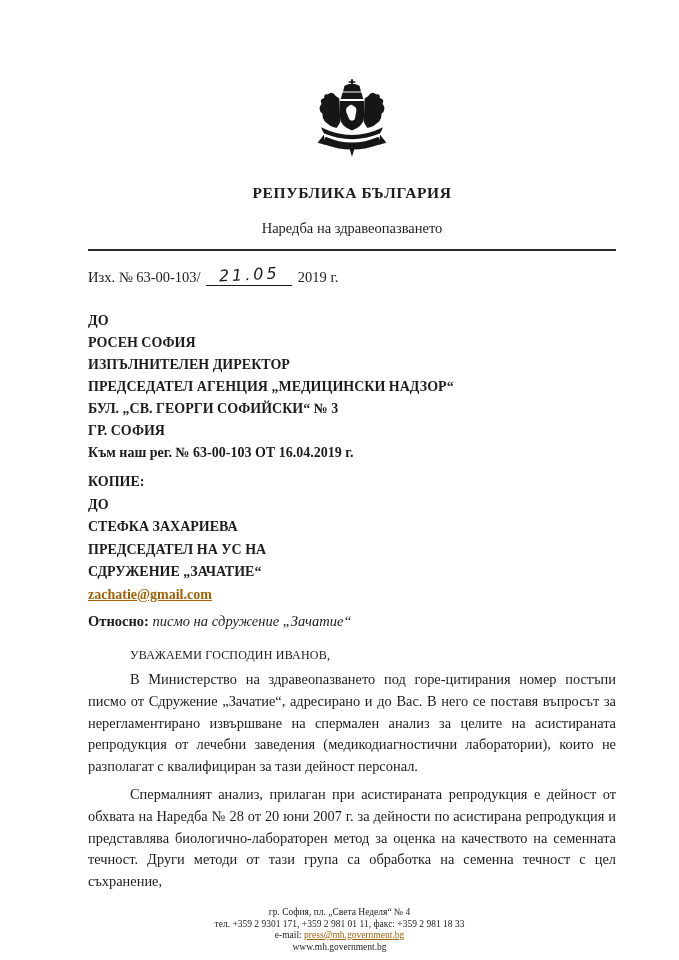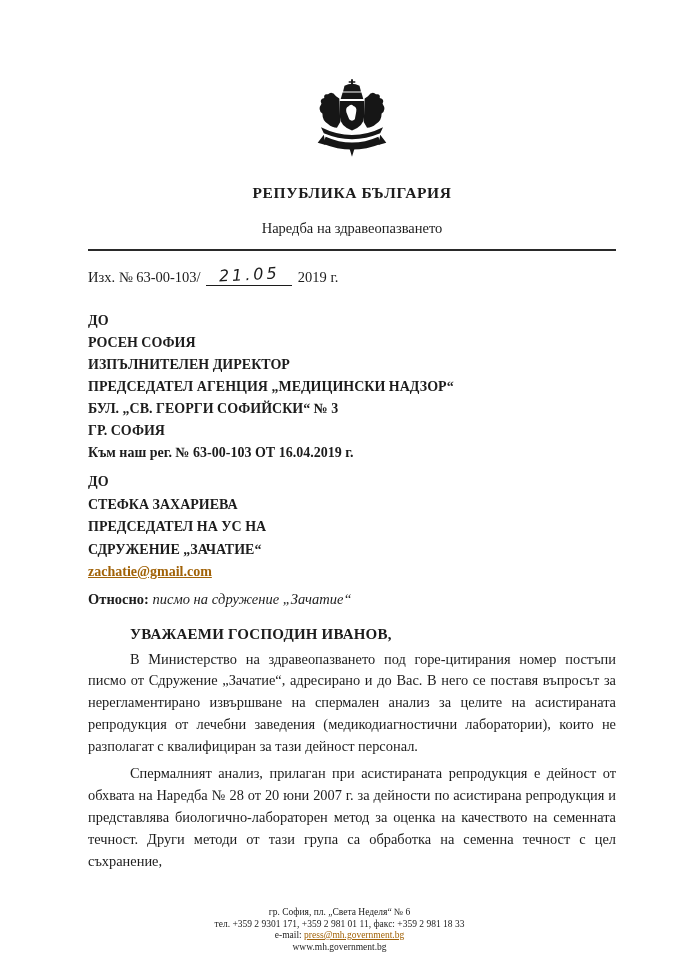--- a/index.html
+++ b/index.html
@@ -45,21 +45,21 @@
   
   .addr{ margin-top:24px; font-weight:bold; font-size:14px; line-height:22px; }
   .addr div{ white-space:nowrap; }
   .copyblock{ margin-top:7px; font-weight:bold; font-size:14px; line-height:22.5px; }
   .email-link{ text-decoration:underline; color:#a16207; }
   .subject{ margin-top:7px; font-size:14.5px; }
   .subject .lbl{ font-weight:bold; }
   .subject .txt{ font-style:italic; }
   
   .salutation{
-    margin-top:18px; font-weight:bold; font-size:15px;
+    margin-top:18px; font-weight:normal; font-size:12px;
     text-indent:42px; letter-spacing:.2px;
   }
   .para{
     margin:6px 0 0 0; font-size:14.4px; line-height:21.8px;
     text-align:justify; text-align-last:left; text-indent:42px;
   }
   
   .footer{
     position:absolute; left:0; right:0; bottom:7px;
     text-align:center; font-size:9.5px; line-height:11.5px; color:#222;
@@ -110,38 +110,39 @@
       <div>ДО</div>
       <div>РОСЕН СОФИЯ</div>
       <div>ИЗПЪЛНИТЕЛЕН ДИРЕКТОР</div>
       <div>ПРЕДСЕДАТЕЛ АГЕНЦИЯ „МЕДИЦИНСКИ НАДЗОР“</div>
       <div>БУЛ. „СВ. ГЕОРГИ СОФИЙСКИ“ № 3</div>
       <div>ГР. СОФИЯ</div>
       <div>Към наш рег. № 63-00-103 ОТ 16.04.2019 г.</div>
     </div>
 
     <div class="copyblock">
+      <div>КОПИЕ:</div>
       <div>ДО</div>
       <div>СТЕФКА ЗАХАРИЕВА</div>
       <div>ПРЕДСЕДАТЕЛ НА УС НА</div>
       <div>СДРУЖЕНИЕ „ЗАЧАТИЕ“</div>
       <div><span class="email-link">zachatie@gmail.com</span></div>
     </div>
 
     <div class="subject">
       <span class="lbl">Относно:</span>
       <span class="txt">писмо на сдружение „Зачатие“</span>
     </div>
 
     <div class="salutation">УВАЖАЕМИ ГОСПОДИН ИВАНОВ,</div>
     <p class="para">В Министерство на здравеопазването под горе-цитирания номер постъпи писмо от Сдружение „Зачатие“, адресирано и до Вас. В него се поставя въпросът за нерегламентирано извършване на спермален анализ за целите на асистираната репродукция от лечебни заведения (медикодиагностични лаборатории), които не разполагат с квалифициран за тази дейност персонал.</p>
     <p class="para">Спермалният анализ, прилаган при асистираната репродукция е дейност от обхвата на Наредба № 28 от 20 юни 2007 г. за дейности по асистирана репродукция и представлява биологично-лабораторен метод за оценка на качеството на семенната течност. Други методи от тази група са обработка на семенна течност с цел съхранение,</p>
   </div>
 
   <div class="footer">
-    <div class="fl">гр. София, пл. „Света Неделя“ № 6</div>
+    <div class="fl">гр. София, пл. „Света Неделя“ № 4</div>
     <div class="fl">тел. +359 2 9301 171, +359 2 981 01 11, факс: +359 2 981 18 33</div>
     <div class="fl">
       <span>e-mail: </span><span class="email-link">press@mh.government.bg</span>
     </div>
     <div class="fl">www.mh.government.bg</div>
   </div>
 </div>
 
 </body></html>

